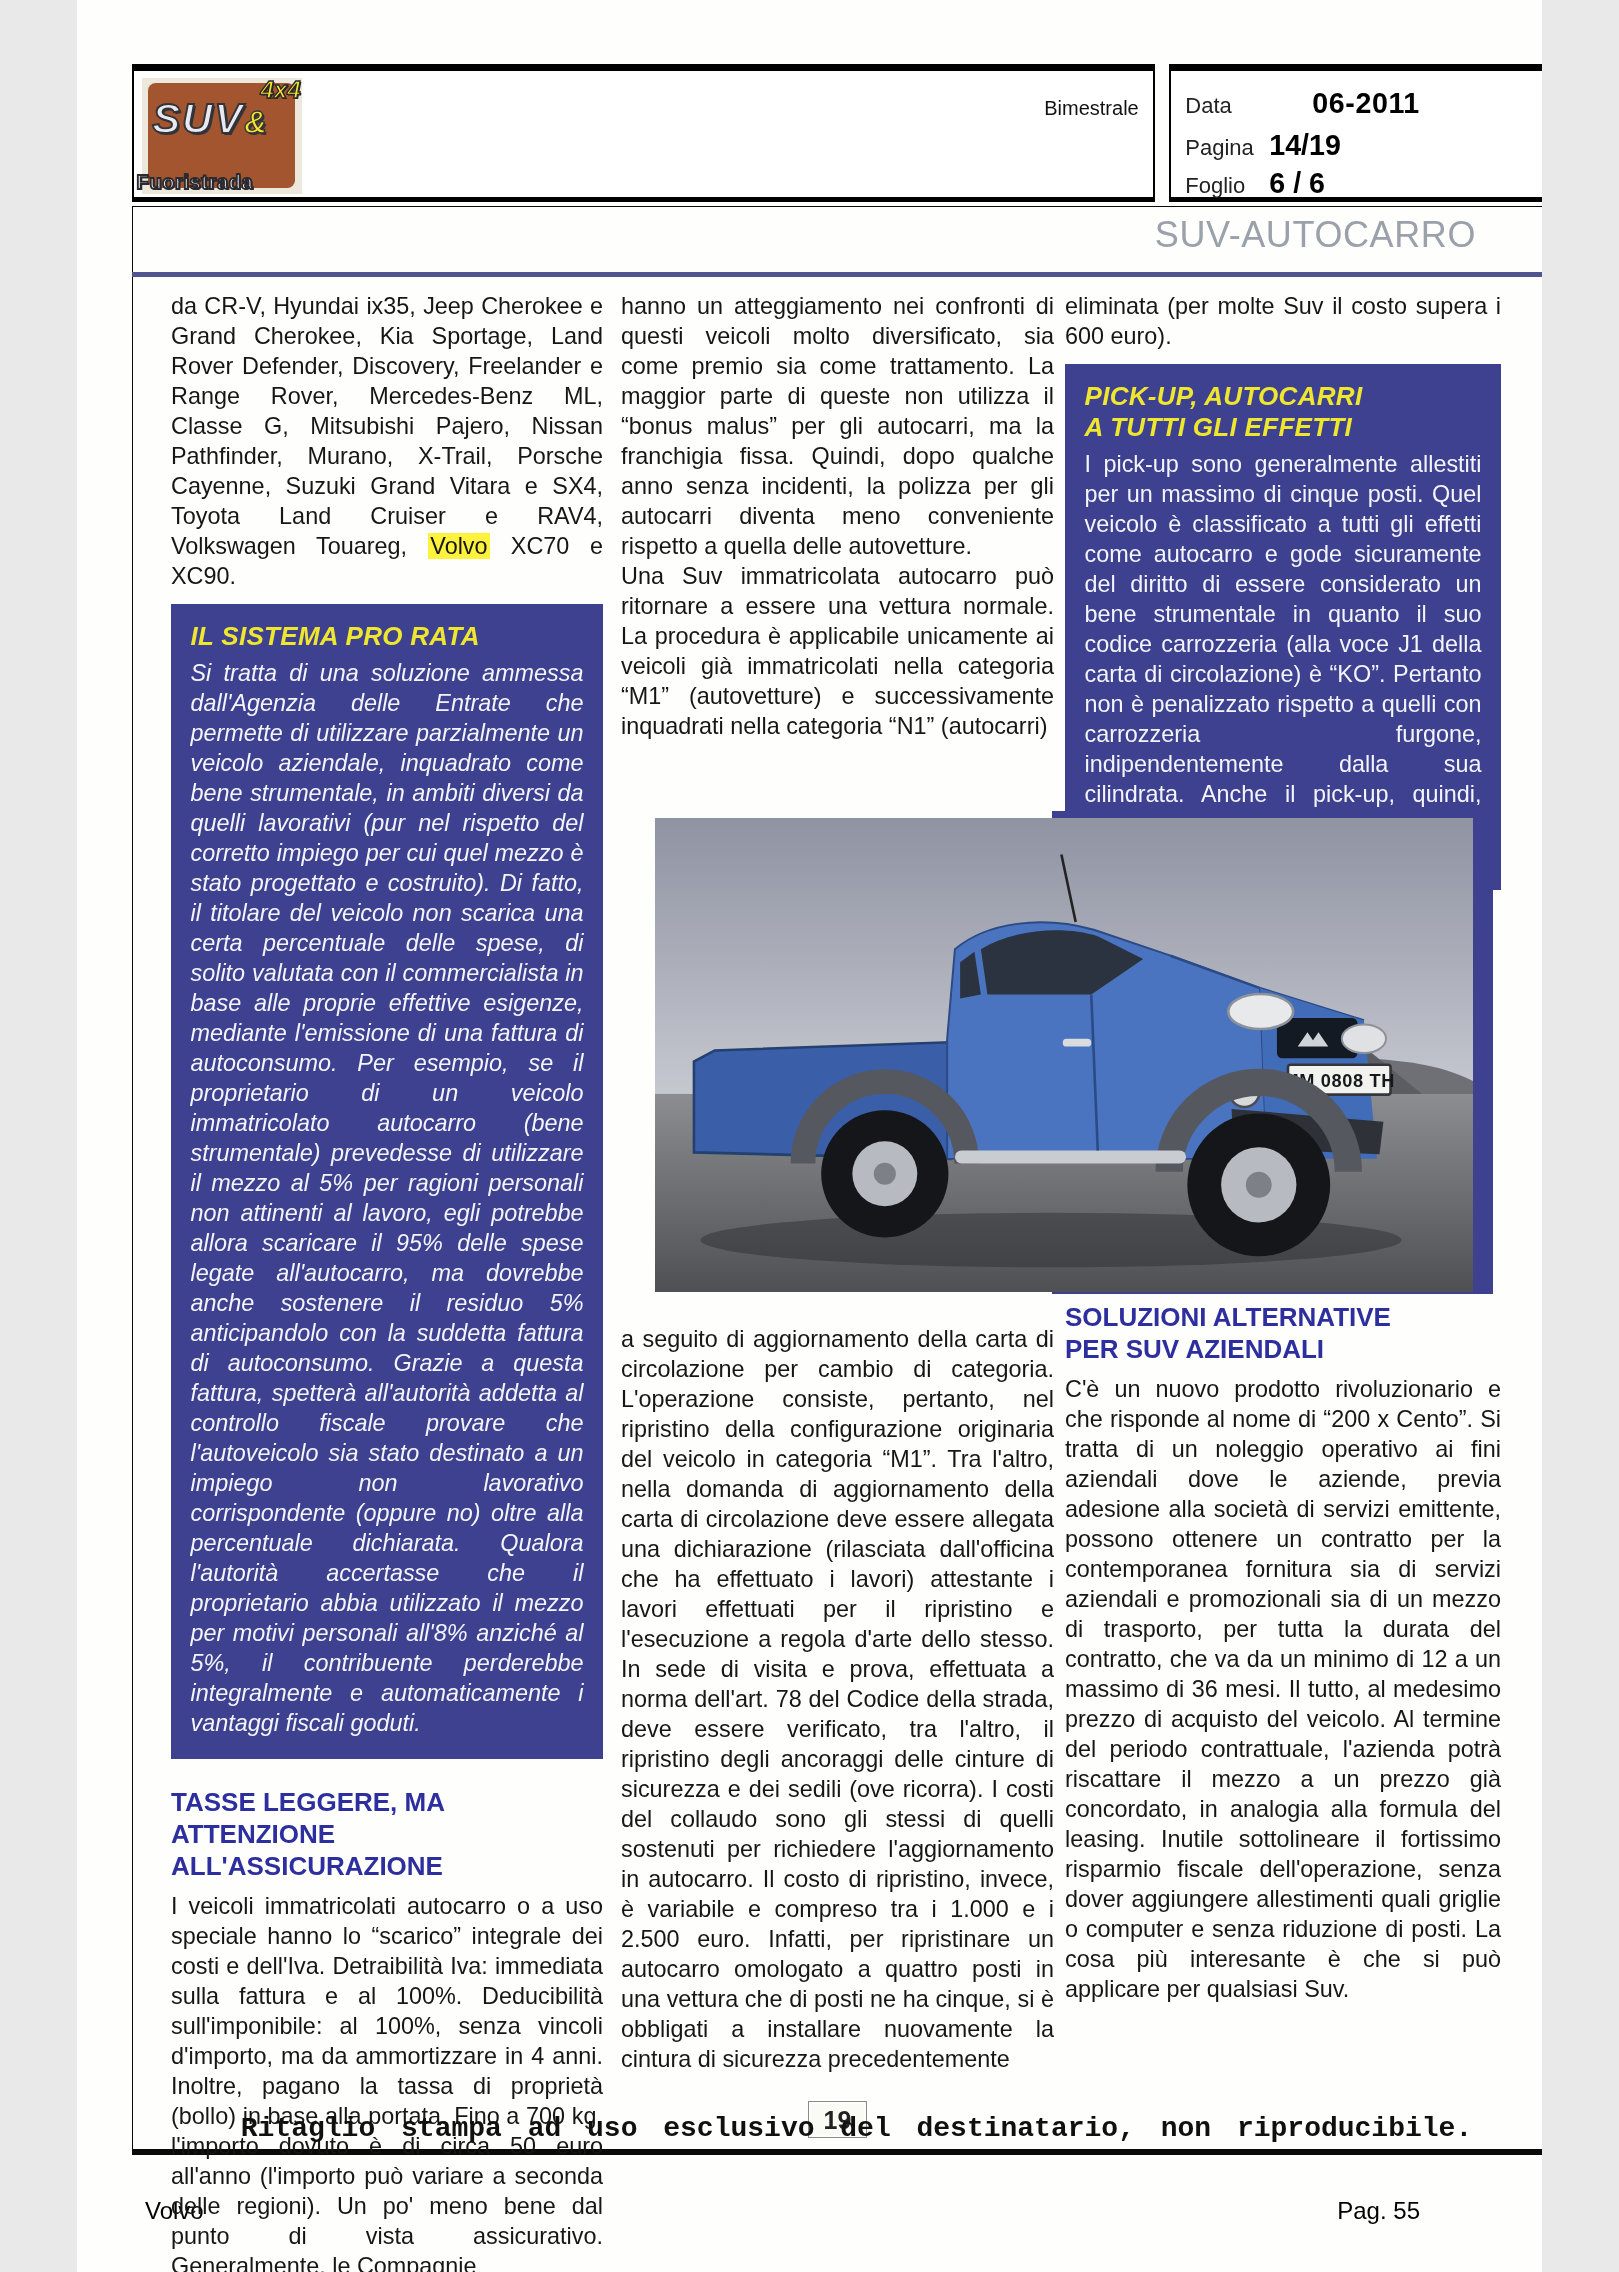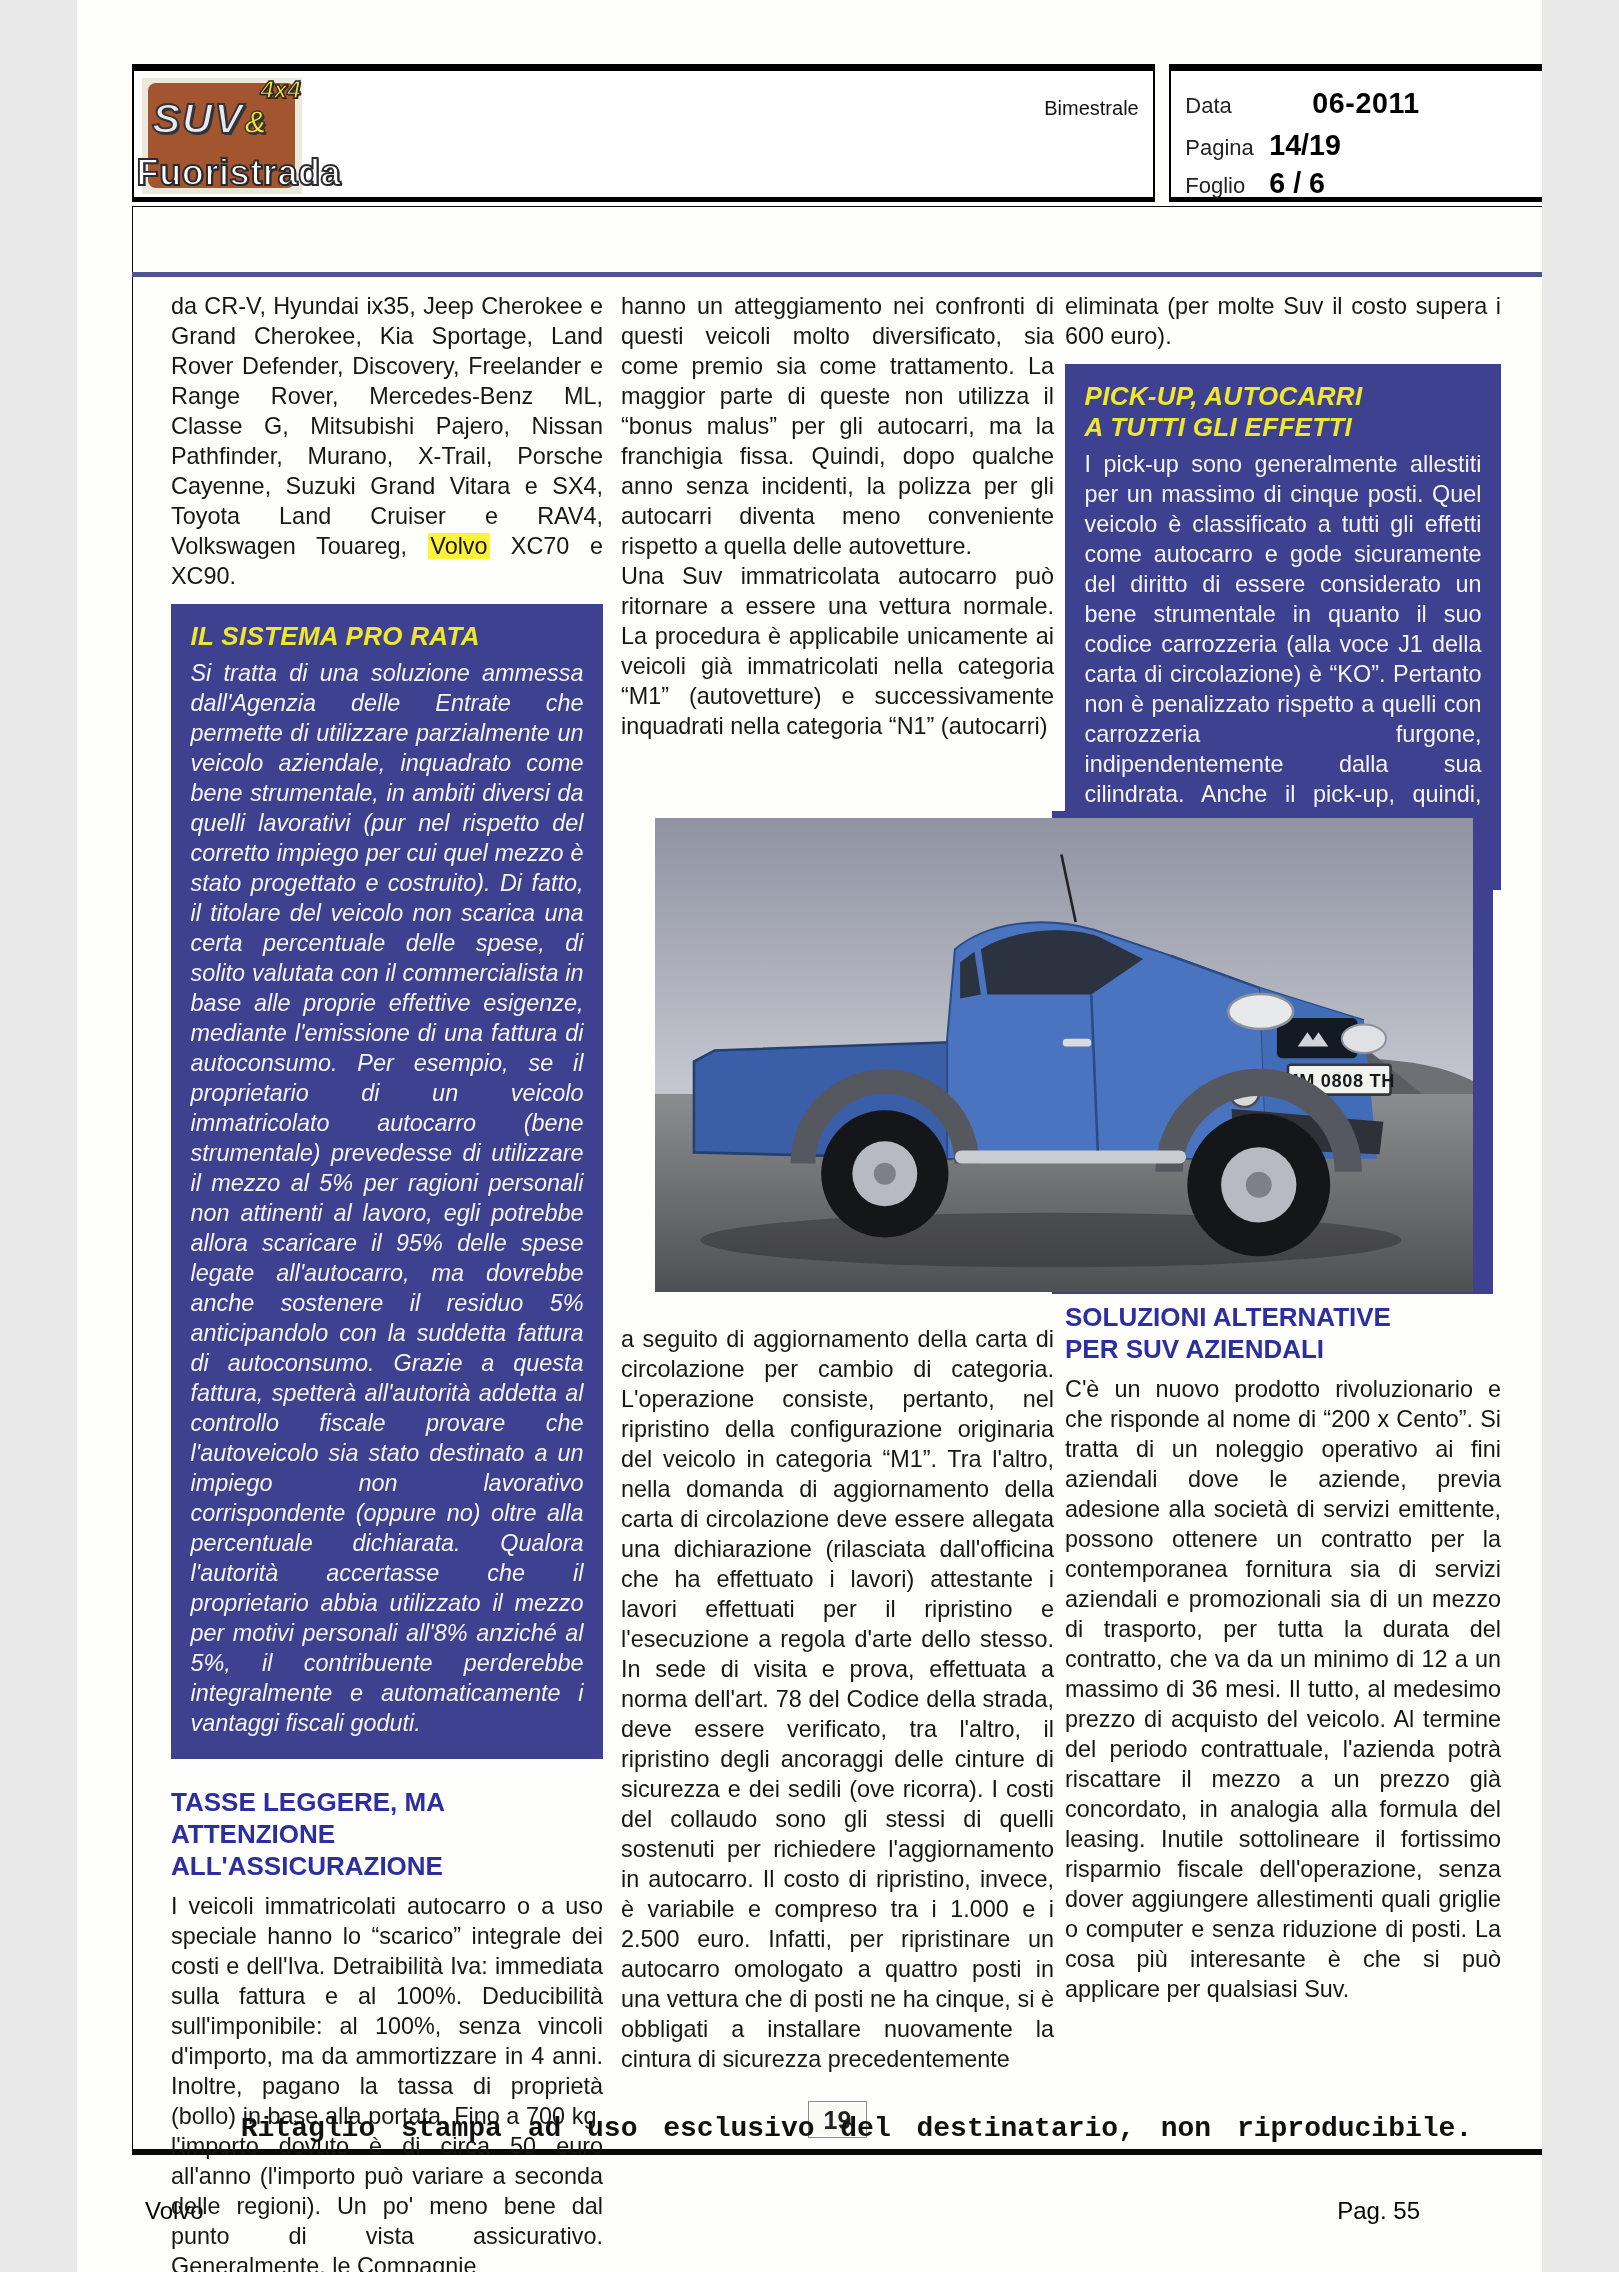--- a/index.html
+++ b/index.html
@@ -12,21 +12,21 @@
         border:2.6px solid #000; border-top-width:7.1px; border-bottom-width:5.8px;}
   .hbox-left{left:55px; width:1023px; height:138px;}
   .hbox-right{left:1092px; width:413px; height:138px;}
   .logo-wrap{position:absolute; left:7.8px; top:6.5px; width:160px; height:116px; background:#ece8dc;}
   .logo-brown{position:absolute; left:6.5px; top:5.2px; right:6.5px; bottom:5.2px; background:#a2552e; border-radius:7.8px;}
   .logo-4x4{position:absolute; right:1.3px; top:-1.3px; color:#f3e32c; font-weight:bold; font-style:italic;
             font-size:24px; -webkit-text-stroke:1.3px #26262c; text-shadow:1.3px 1.3px 0 #26262c;}
   .logo-suv{position:absolute; left:10.4px; top:17px; font-style:italic; font-weight:bold; font-size:42px;
             color:#e9e9f0; letter-spacing:1.9px; -webkit-text-stroke:1.9px #33333a; text-shadow:1.9px 1.9px 0 #33333a;}
   .logo-amp{color:#f3e32c; font-size:31px; -webkit-text-stroke:1.3px #33333a;}
-  .logo-fuori{position:absolute; left:-5.2px; bottom:0px; font-weight:bold; font-size:36px; color:#ffffff;
+  .logo-fuori{position:absolute; left:-5.2px; bottom:0px; font-weight:bold; font-size:20px; color:#ffffff;
               letter-spacing:0.6px; -webkit-text-stroke:1.9px #2a2a30; text-shadow:1.3px 1.3px 0 #2a2a30; white-space:nowrap;}
   .bimestrale{position:absolute; right:14.3px; top:26px; font-size:20px; color:#111;text-align:right;}
   .hr-row{position:absolute; left:14.3px; white-space:nowrap;}
   .hr-label{display:inline-block; width:84px; font-size:22px; color:#222; vertical-align:baseline;}
   .hr-value{font-weight:bold; font-size:28.6px; color:#000;}
   .hr-row.r1{top:15.6px;} .hr-row.r2{top:58px;} .hr-row.r3{top:96px;}
   .hr-row.r1 .hr-value{margin-left:43px; letter-spacing:0.6px;margin-top:41px;}
   
   .page-title{position:absolute; left:714px; top:214px; width:685px; text-align:right;
               font-size:36px; color:#9aa1ab; letter-spacing:0.6px;}
@@ -90,20 +90,21 @@
     </div>
     <div class="hr-row r2">
       <span class="hr-label">Pagina</span><span class="hr-value">14/19</span>
     </div>
     <div class="hr-row r3">
       <span class="hr-label">Foglio</span><span class="hr-value">6 / 6</span>
     </div>
   </div>
 
   <div class="page-border"></div>
+  <div class="page-title">SUV-AUTOCARRO</div>
   <div class="title-rule"></div>
 
   <div class="v-ecostampa">www.ecostampa.it</div>
   <div class="v-code">094683</div>
 
   <div class="col col1">
     <p><span>da CR-V, Hyundai ix35, Jeep Cherokee e Grand Cherokee, Kia Sportage, Land Rover Defender, Discovery, Freelander e Range Rover, Mercedes-Benz ML, Classe G, Mitsubishi Pajero, Nissan Pathfinder, Murano, X-Trail, Porsche Cayenne, Suzuki Grand Vitara e SX4, Toyota Land Cruiser e RAV4, Volkswagen Touareg, </span><span class="hl">Volvo</span><span> XC70 e XC90.</span></p>
     <div class="bluebox">
       <div class="bb-title">IL SISTEMA PRO RATA</div>
       <div class="bb-body-italic">Si tratta di una soluzione ammessa dall'Agenzia delle Entrate che permette di utilizzare parzialmente un veicolo aziendale, inquadrato come bene strumentale, in ambiti diversi da quelli lavorativi (pur nel rispetto del corretto impiego per cui quel mezzo è stato progettato e costruito). Di fatto, il titolare del veicolo non scarica una certa percentuale delle spese, di solito valutata con il commercialista in base alle proprie effettive esigenze, mediante l'emissione di una fattura di autoconsumo. Per esempio, se il proprietario di un veicolo immatricolato autocarro (bene strumentale) prevedesse di utilizzare il mezzo al 5% per ragioni personali non attinenti al lavoro, egli potrebbe allora scaricare il 95% delle spese legate all'autocarro, ma dovrebbe anche sostenere il residuo 5% anticipandolo con la suddetta fattura di autoconsumo. Grazie a questa fattura, spetterà all'autorità addetta al controllo fiscale provare che l'autoveicolo sia stato destinato a un impiego non lavorativo corrispondente (oppure no) oltre alla percentuale dichiarata. Qualora l'autorità accertasse che il proprietario abbia utilizzato il mezzo per motivi personali all'8% anziché al 5%, il contribuente perderebbe integralmente e automaticamente i vantaggi fiscali goduti.</div>

